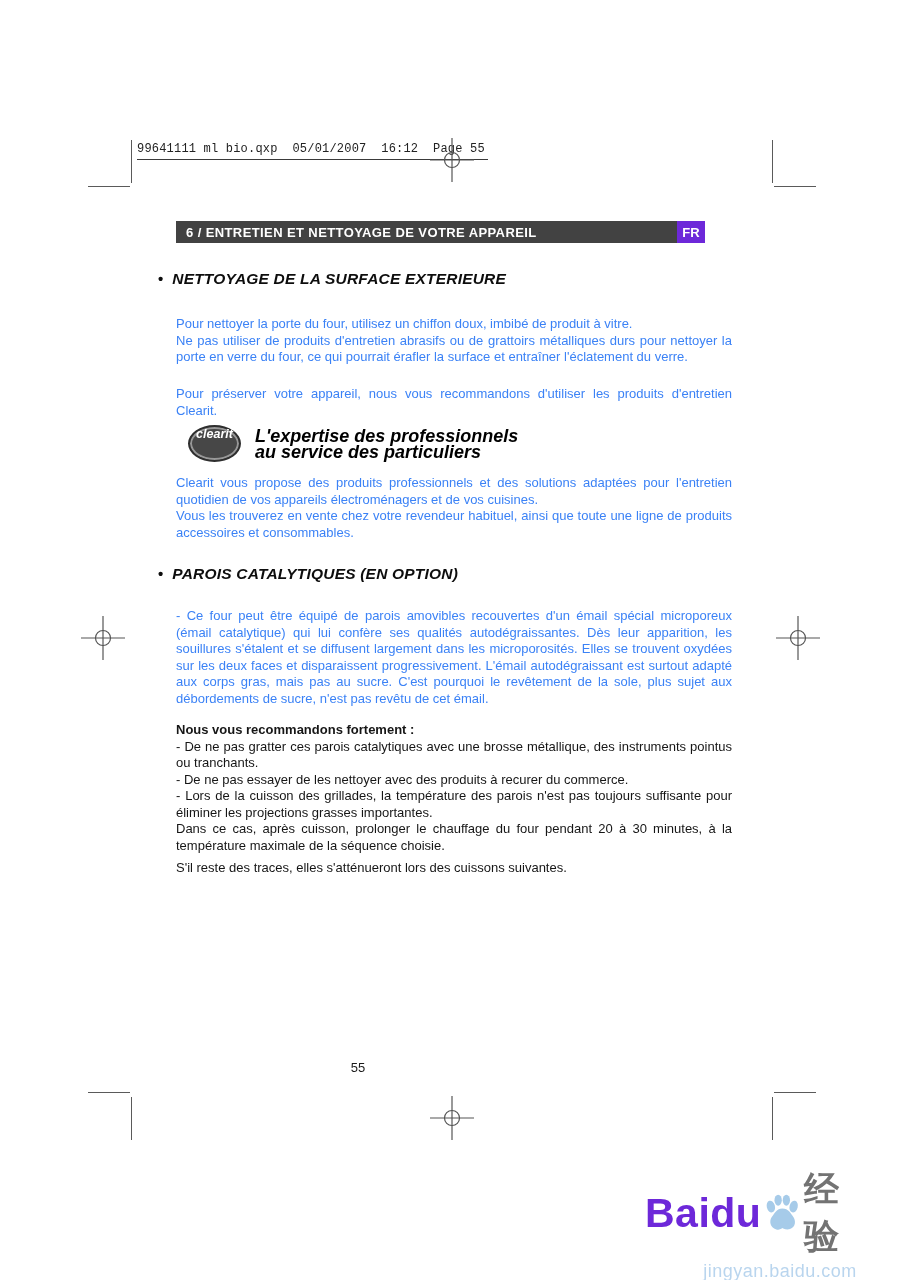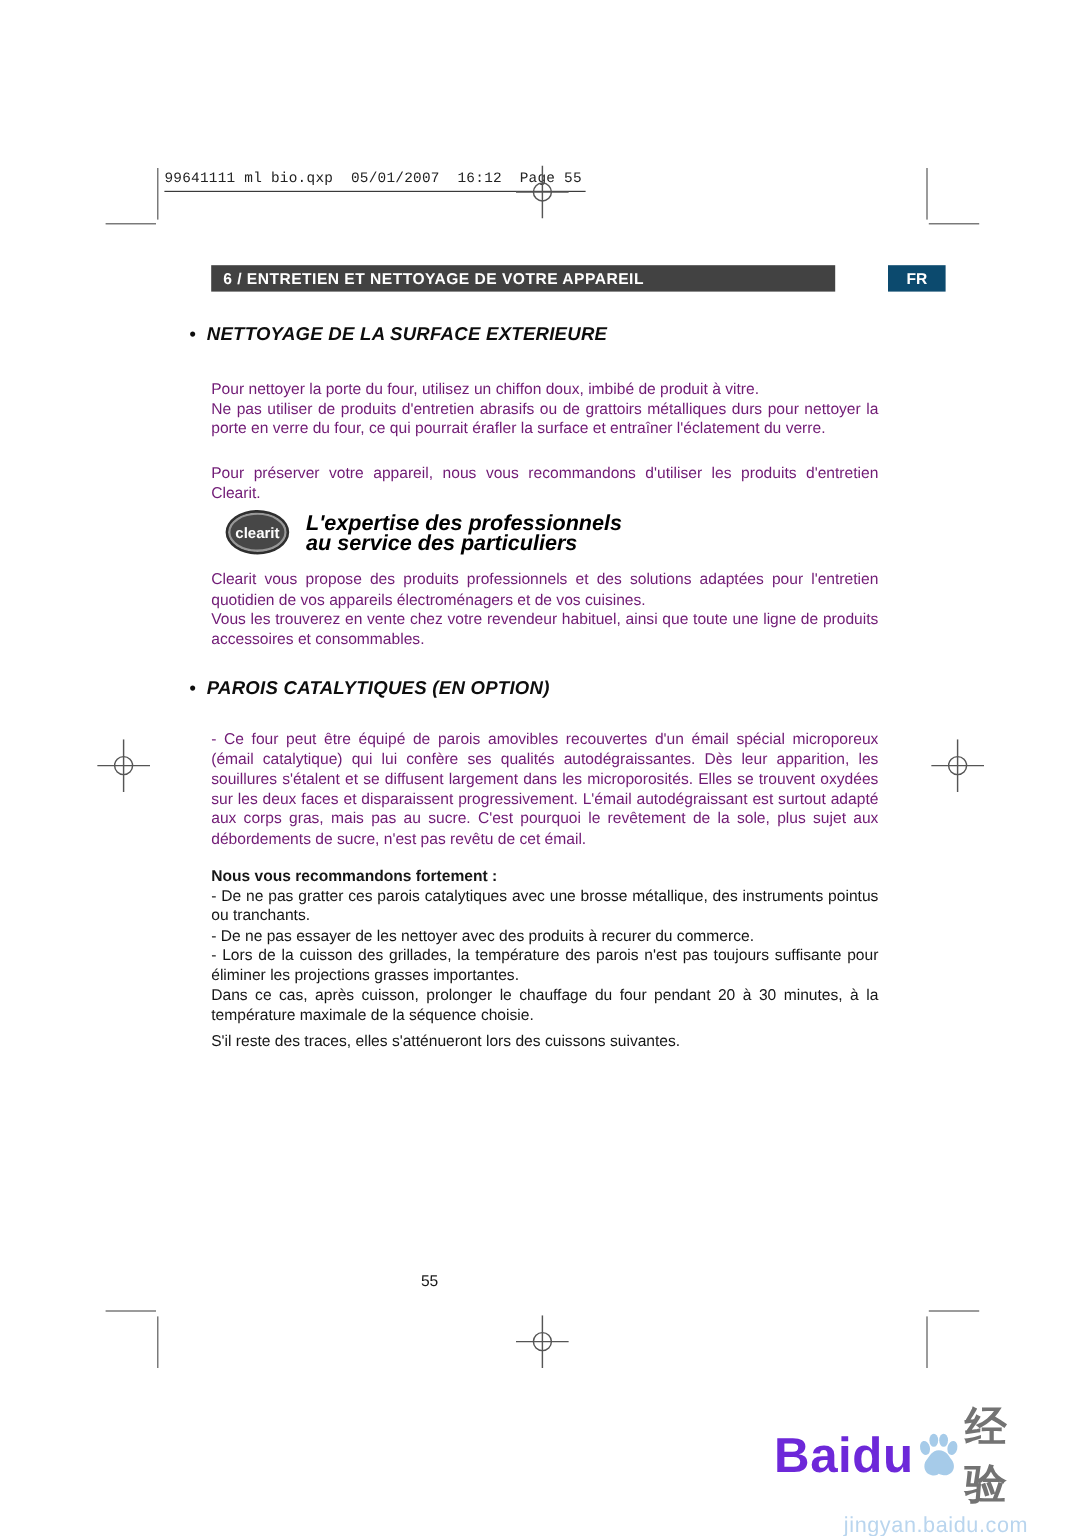--- a/index.html
+++ b/index.html
@@ -26,52 +26,52 @@
     .reg-mark { width: 44px; height: 44px; }
 
     
     .header-bar {
       left: 176px; top: 221px; width: 520px; height: 22px;
       background: #424242; color: #ffffff;
       font-size: 13px; font-weight: bold; letter-spacing: 0.4px;
       display: flex; align-items: center; padding-left: 10px; text-align: right;
     }
     .fr-badge {
-      left: 740px; top: 221px; width: 48px; height: 22px;
-      background: #0c4a6e; color: #ffffff;
+      left: 677px; top: 221px; width: 28px; height: 22px;
+      background: #6d28d9; color: #ffffff;
       font-size: 13px; font-weight: bold;
       display: flex; align-items: center; justify-content: center;
     }
 
     
     .section-heading {
       left: 158px; display: flex; align-items: baseline; gap: 9px;
       color: #0d0d0d;
     }
     .section-heading .bullet { font-size: 15px; font-weight: bold; }
     .section-heading .title {
       font-size: 15.5px; font-weight: bold; font-style: italic; letter-spacing: 0.2px;
     }
 
     
     .body-par {
       left: 176px; width: 556px;
       font-size: 13px; line-height: 16.5px;
-      text-align: justify; white-space: pre-line; color: #701a75;
+      text-align: justify; white-space: pre-line; color: #3b82f6;
     }
     .bold { font-weight: bold; }
 
     
     .clearit-logo {
       left: 188px; top: 425px; width: 53px; height: 37px;
       background: #474747; border-radius: 50%;
       border: 2px solid #2e2e2e;
       box-shadow: inset 0 0 0 2px #989898;
-      color: #ffffff; font-size: 12.5px; font-weight: bold; 
-      display: flex; align-items: center; justify-content: center;
+      color: #ffffff; font-size: 12.5px; font-weight: bold; font-style: italic;
+      display: flex; align-items: flex-start; justify-content: center;
     }
     .clearit-tagline {
       left: 255px; top: 429px;
       font-size: 18px; font-weight: bold; font-style: italic;
       line-height: 15.5px; white-space: pre-line; color: #000;
     }
 
     
     .list-block {
       left: 176px; top: 722px; width: 556px;

